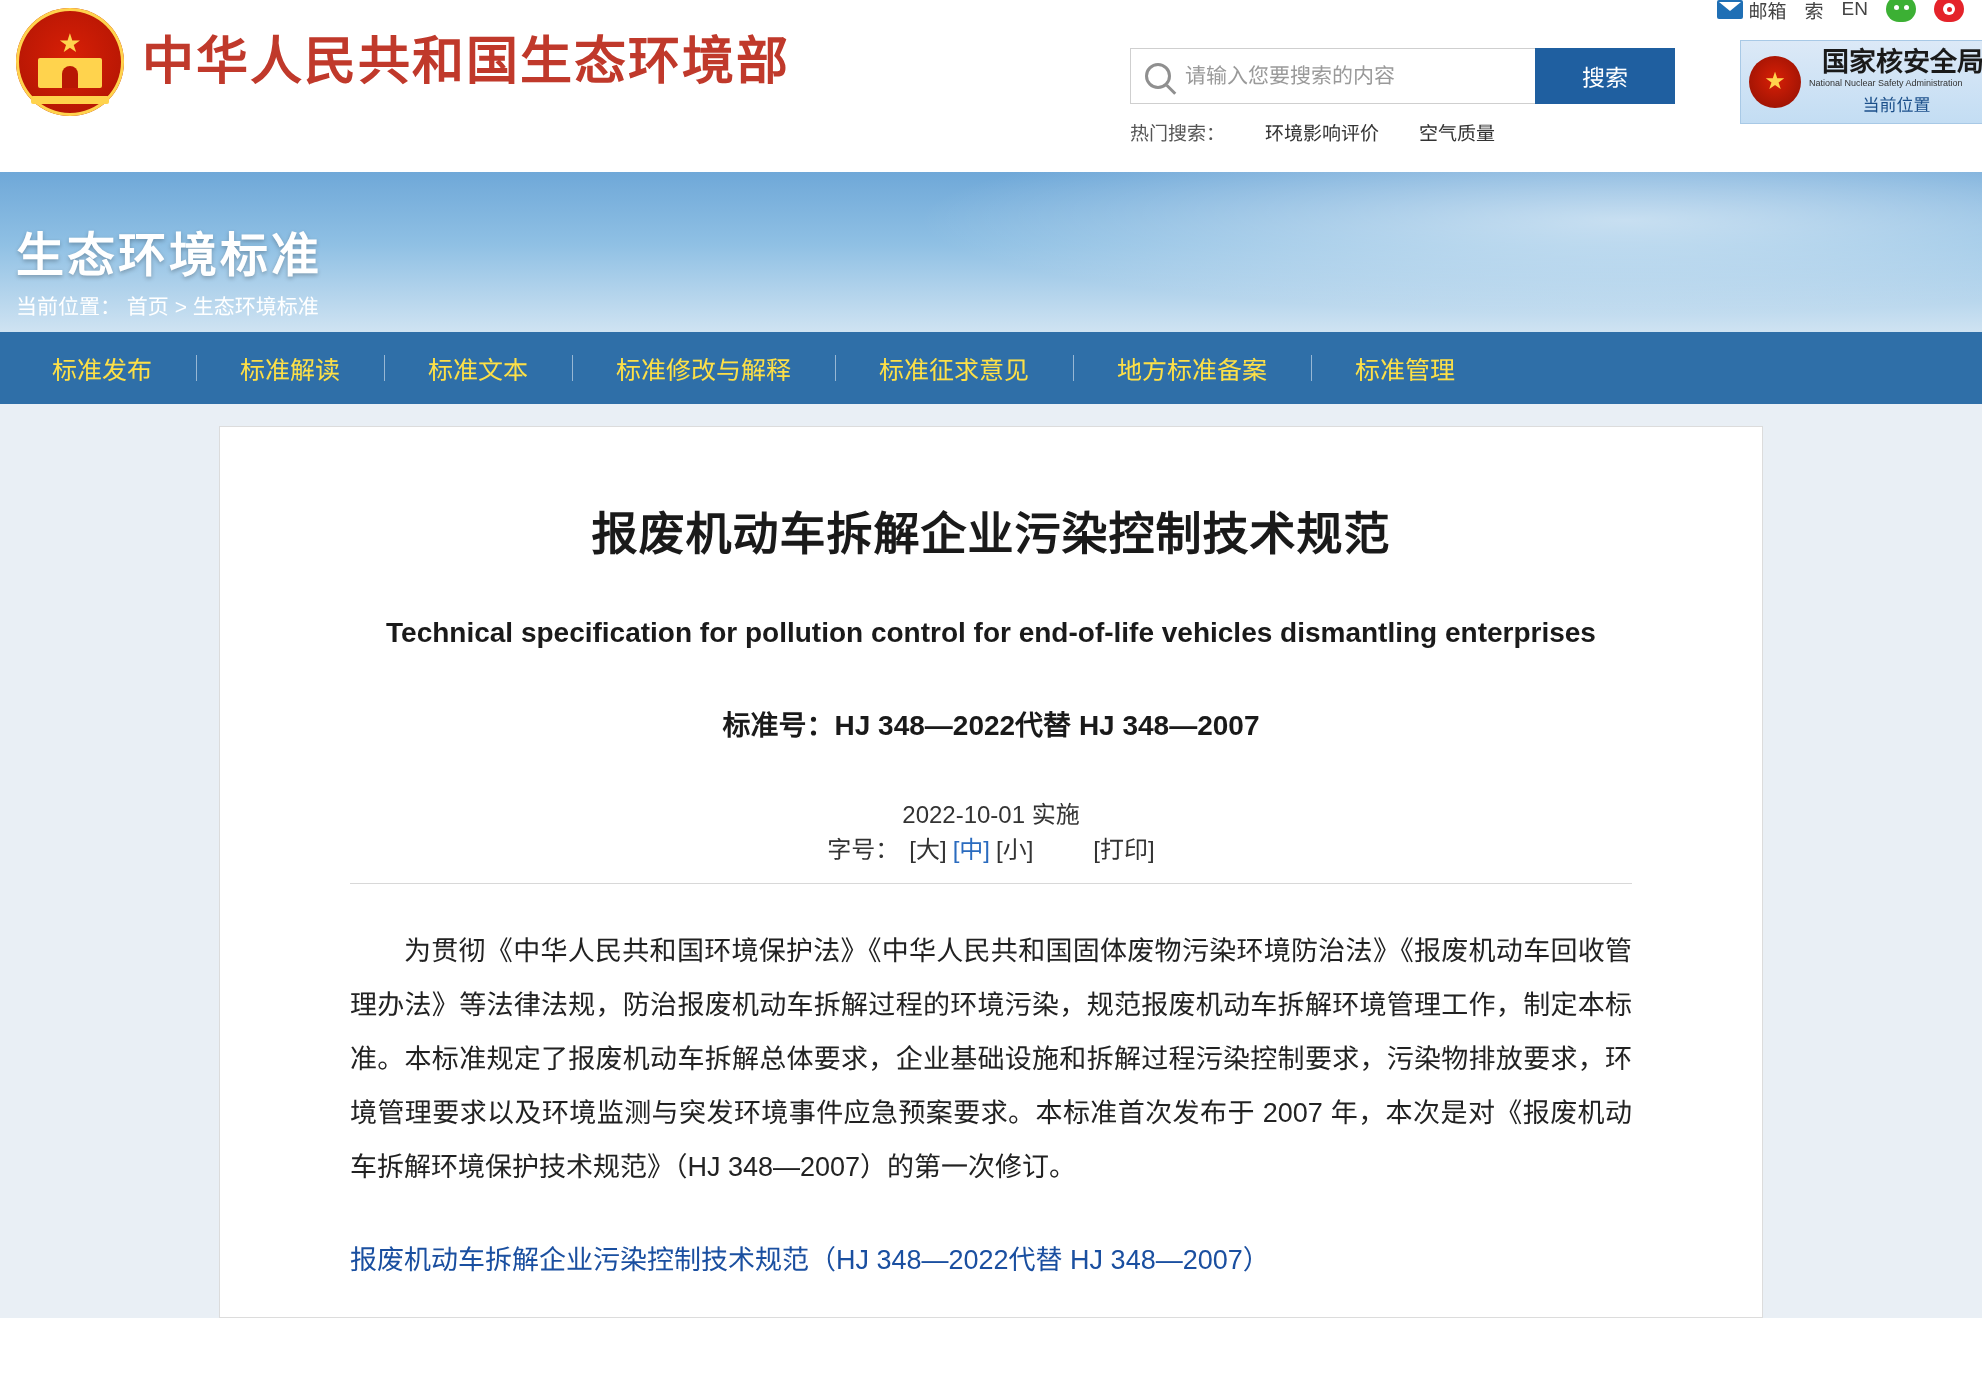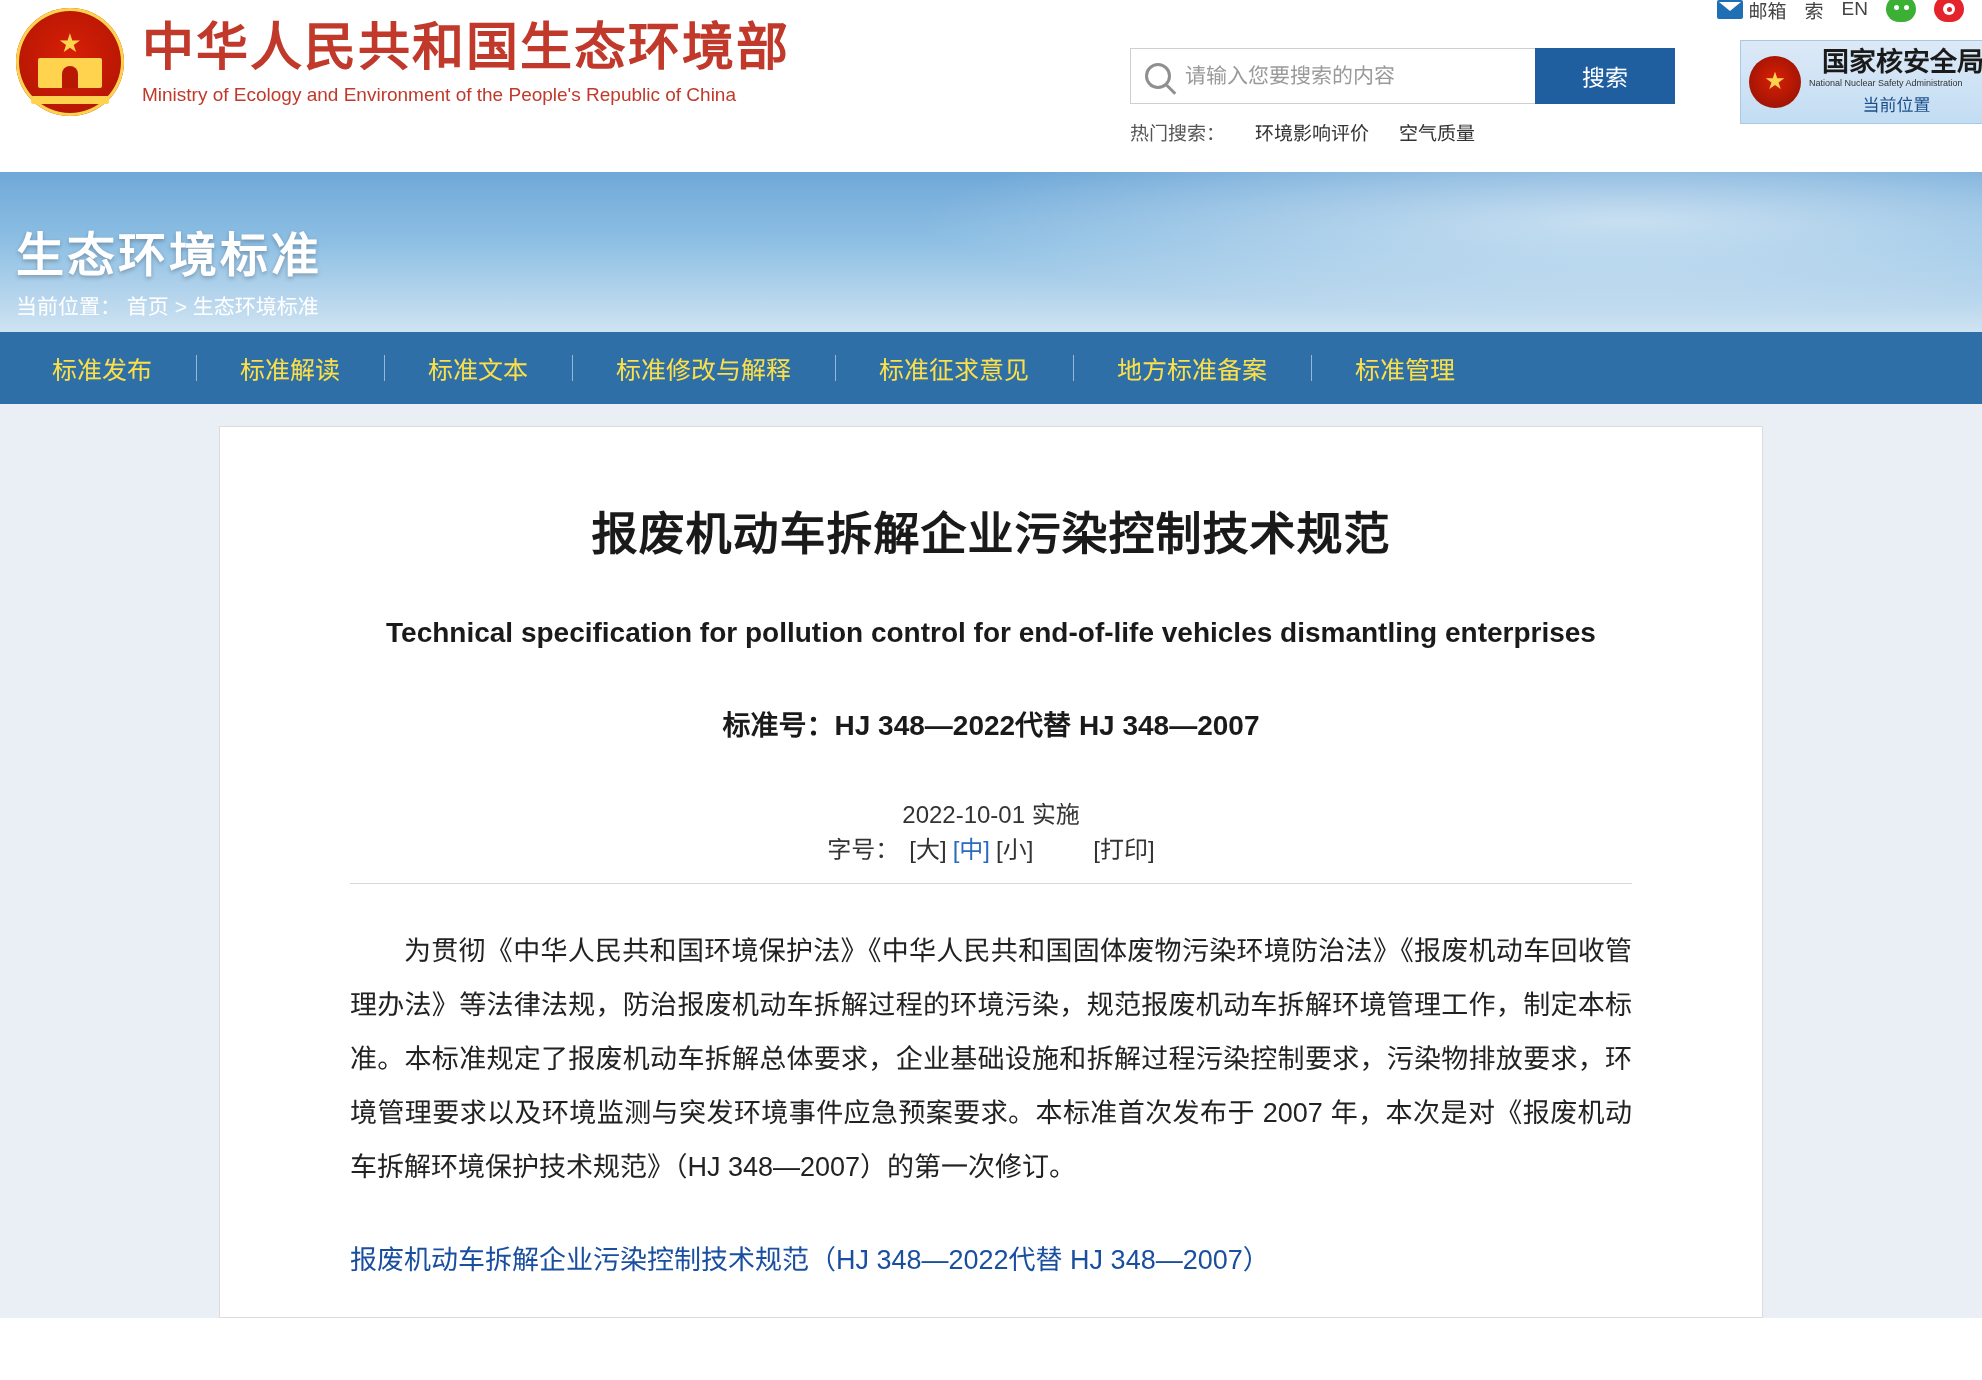--- a/index.html
+++ b/index.html
@@ -172,21 +172,21 @@
     color: #fff;
     font-size: 23px;
     border: none;
     cursor: pointer;
     font-family: "Liberation Sans", sans-serif;
   }
   .hot-row {
     margin-top: 14px;
     font-size: 19px;
     color: #444;
-    display: flex; gap: 30px; align-items: center;
+    display: flex; gap: 40px; align-items: center;
   }
   .hot-row .label { color: #555; }
   .hot-row .kw { color: #333; cursor: pointer; }
 
   
   .nuclear-badge {
     position: absolute;
     left: 1740px; top: 40px;
     width: 252px; height: 84px;
     background: linear-gradient(#dce9f7, #c3ddf3);
@@ -346,21 +346,20 @@
   </div>
 
   <div class="logo-wrap">
     <div class="emblem">
       <span class="star">★</span>
       <span class="gate"></span>
       <span class="base"></span>
     </div>
     <div>
       <div class="site-title-cn">中华人民共和国生态环境部</div>
-      <div class="site-title-en">Ministry of Ecology and Environment of the People's Republic of China</div>
     </div>
   </div>
 
   <div class="search-area">
     <div class="search-box">
       <div class="search-field">
         <span class="search-glass"></span>
         <input class="search-input" type="text" placeholder="请输入您要搜索的内容" style="">
       </div>
       <button class="search-btn">搜索</button>

